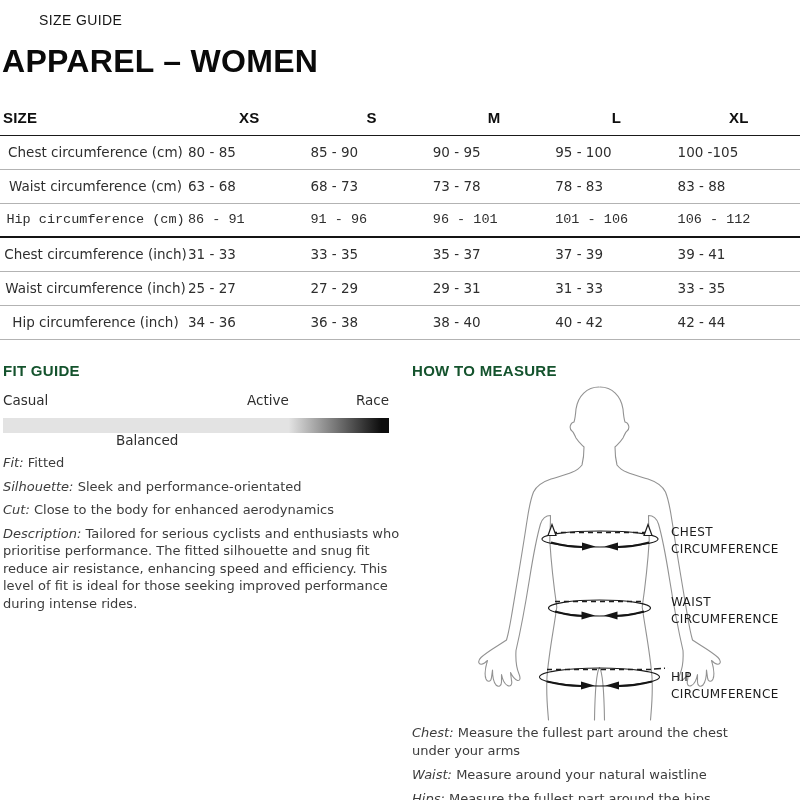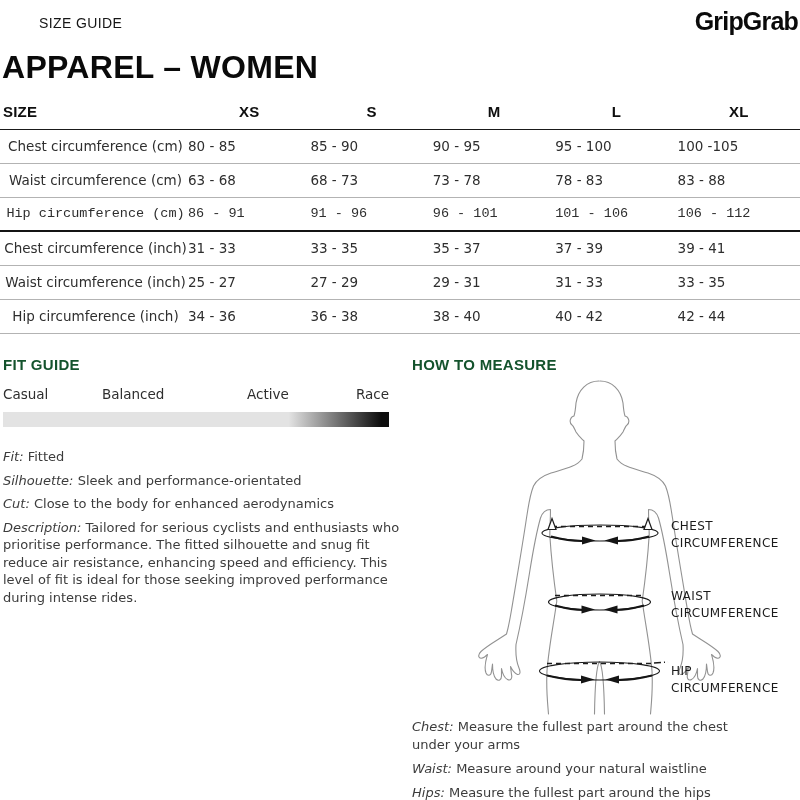--- a/index.html
+++ b/index.html
@@ -23,21 +23,21 @@
     font-family:"Liberation Sans",sans-serif;
     font-size:25px; font-weight:700; letter-spacing:-.8px; color:#0a0a0a; line-height:1;
   }
   
   .title {
     font-family:"Liberation Sans",sans-serif;
     font-size:32px; font-weight:800; letter-spacing:.3px; color:#0a0a0a;
     margin:17px 0 0 2px; line-height:1;
   }
   
-  table.size-table { width:100%; border-collapse:collapse; margin-top:20px; table-layout:fixed; }
+  table.size-table { width:100%; border-collapse:collapse; margin-top:32px; table-layout:fixed; }
   table.size-table col.lbl { width:23.5%; }
   table.size-table th {
     font-family:"Liberation Sans",sans-serif;
     font-size:15px; font-weight:700; color:#0e0e0e; letter-spacing:.2px;
     padding:0 0 9px 0; text-align:center;
     border-bottom:1.6px solid #1a1a1a;
   }
   table.size-table th.size-col { text-align:left; padding-left:3px; }
   table.size-table td {
     font-size:13.5px; color:#2e2e2e;
@@ -51,21 +51,21 @@
   .col-left { width:392px; flex:0 0 392px; padding-left:3px; }
   .col-right { flex:1; margin-left:20px; }
   h2.section-heading {
     font-family:"Liberation Sans",sans-serif;
     font-size:15px; font-weight:800; letter-spacing:.3px; color:#14532d; line-height:18px;
   }
   
   .scale-labels { position:relative; width:386px; height:17px; margin-top:12px; font-size:13.5px; color:#2e2e2e; }
   .scale-labels span { position:absolute; top:0; white-space:nowrap; }
   .scale-label-0 { left:0; }
-  .scale-label-1 { left:99px; }
+  .scale-label-1 { left:113px;margin-top:40px; }
   .scale-label-2 { left:244px; }
   .scale-label-3 { right:0; }
   .scale-bar { width:386px; height:15px; margin-top:9px; background:#e3e3e3; }
   
   .fit-attrs { margin-top:21px; width:402px; font-size:13px; line-height:17.5px; color:#3c3c3c; }
   .fit-attrs p { margin-bottom:6px; }
   .fit-attrs i { font-style:italic; }
   
   svg.measure-figure { display:block; margin:-2px 0 0 13px; }
   .body-line { fill:none; stroke:#929292; stroke-width:1.1; stroke-linejoin:round; stroke-linecap:round; }
@@ -81,21 +81,20 @@
   .measure-notes p { margin-bottom:6.5px; }
   .measure-notes i { font-style:italic; }
 </style>
 </head>
 <body>
 
 <div class="page">
 
   <div class="top-bar">
     <div class="page-label">SIZE GUIDE</div>
-    <div class="brand-logo">GripGrab</div>
   </div>
 
   <h1 class="title">APPAREL – WOMEN</h1>
 
   <table class="size-table">
     <colgroup>
         <col class="lbl">
         <col>
         <col>
         <col>

